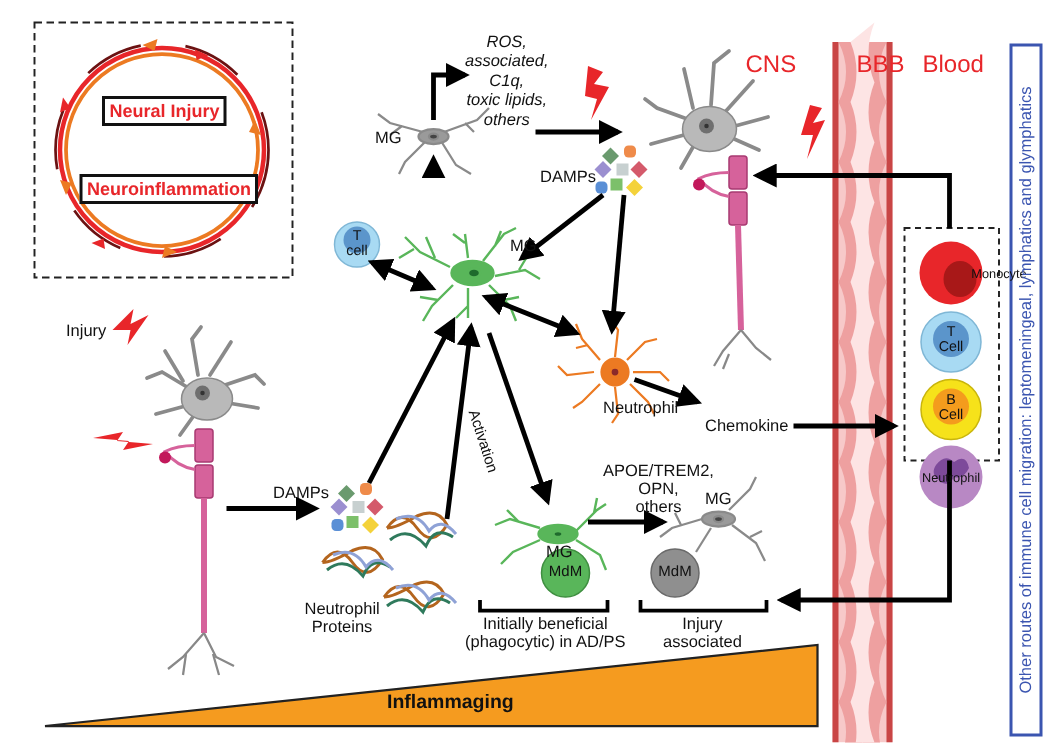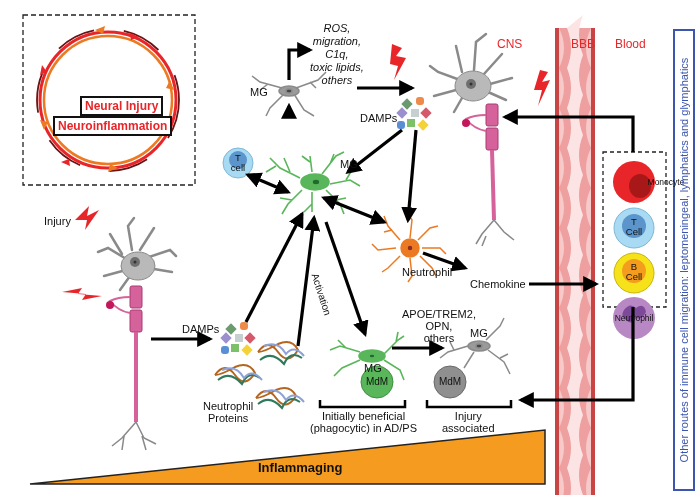--- a/index.html
+++ b/index.html
@@ -1,19 +1,19 @@
 <!DOCTYPE html>
 <html><head>
 <meta charset="utf-8">
 <style>
   html,body{margin:0;padding:0;background:#fff;}
   body{width:699px;height:495px;position:relative;overflow:hidden;font-family:"Liberation Sans",sans-serif;}
   svg{position:absolute;left:0;top:0;}
   .lbl{position:absolute;font-family:"Liberation Sans",sans-serif;color:#111;font-size:11px;line-height:12px;text-align:center;white-space:nowrap;}
-  .red{color:#e8262a;font-size:12px;text-align:right;}
+  .red{color:#e8262a;font-size:16px;text-align:right;}
   .cellt{position:absolute;font-size:9.5px;line-height:10px;text-align:center;color:#111;font-family:"Liberation Sans",sans-serif;}
   .boxlbl{position:absolute;background:#fff;border:2px solid #111;color:#e8262a;font-weight:bold;font-size:12px;padding:1px 3px;white-space:nowrap;}
 </style>
 </head>
 <body>
 
 <svg width="699" height="495" viewBox="0 0 699 495">
   <defs>
     <marker id="ah" viewBox="0 0 10 10" refX="8" refY="5" markerWidth="5" markerHeight="5" orient="auto-start-reverse">
       <path d="M0,0 L10,5 L0,10 z" fill="#000"></path>
@@ -240,21 +240,21 @@
     <path d="M633,307 L633,400 L521,400" marker-end="url(#ah)"></path>
     <path d="M392,348 L442,348" marker-end="url(#ah)"></path>
   </g>
 
   <path d="M320,400 L320,407 L405,407 L405,400" fill="none" stroke="#000" stroke-width="2.5"></path>
   <path d="M427,400 L427,407 L511,407 L511,400" fill="none" stroke="#000" stroke-width="2.5"></path>
 
   <path d="M30,484 L545,430 L545,484 Z" fill="#f59b1f" stroke="#222" stroke-width="1.5"></path>
 </svg>
 
-<div class="boxlbl" style="left:80px;top:64px;margin-top:32px;">Neural Injury</div>
+<div class="boxlbl" style="left:68px;top:64px;">Neural Injury</div>
 <div class="boxlbl" style="left:53px;top:116px;">Neuroinflammation</div>
 
 <div class="lbl red" style="left:497px;top:38px;">CNS</div>
 <div class="lbl red" style="left:557px;top:38px;margin-left:14px;">BBB</div>
 <div class="lbl red" style="left:615px;top:38px;">Blood</div>
 
 <div class="lbl" style="left:44px;top:215px;">Injury</div>
 <div class="lbl" style="left:182px;top:323px;">DAMPs</div>
 <div class="lbl" style="left:360px;top:112px;">DAMPs</div>
 
@@ -263,21 +263,21 @@
   <div>Proteins</div>
 </div>
 
 <div class="lbl" style="left:250px;top:86px;">MG</div>
 <div class="lbl" style="left:340px;top:158px;">MG</div>
 <div class="lbl" style="left:364px;top:362px;">MG</div>
 <div class="lbl" style="left:470px;top:327px;">MG</div>
 
 <div class="lbl" style="left:310px;top:22px;line-height:13px;font-style:italic;">
   <div>ROS,</div>
-  <div>migration,</div>
+  <div>associated,</div>
   <div>C1q,</div>
   <div>toxic lipids,</div>
   <div>others</div>
 </div>
 
 <div class="cellt" style="left:228px;top:153px;width:20px;">
   <div>T</div>
   <div>cell</div>
 </div>
 

